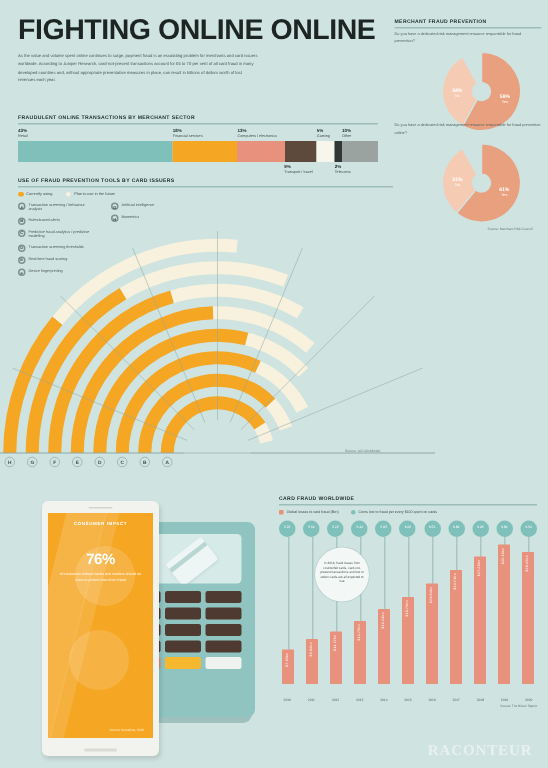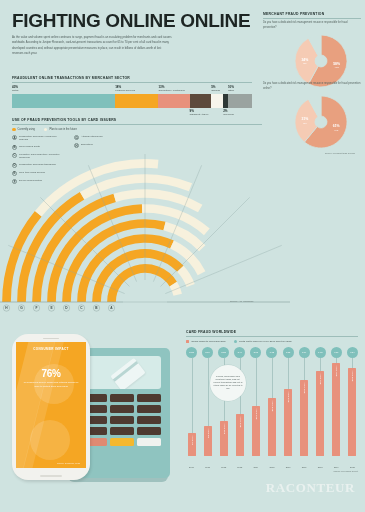--- a/index.html
+++ b/index.html
@@ -72,22 +72,22 @@
   .pie-block { position:absolute; right:4px; width:98px; }
   #pie1 { top:12px; }
   #pie2 { top:82px; }
   .pie-block .rule { margin-bottom:2.5px; }
   .pie-svg { display:block; margin-top:3px; }
   .pie-note { position:absolute; right:6px; bottom:-4px; font-size:2.2px; color:#6c7a77; }
 
   
   #device-block { position:absolute; left:8px; top:330px; width:170px; height:160px; }
   .phone {
-    position:absolute; left:4px; top:4px; width:78px; height:146px;
-    background:#f2f2ee; border-radius:16px;
+    position:absolute; left:20px; top:4px; width:78px; height:170px;
+    background:#f2f2ee; border-radius:4px;
     box-shadow:1px 2px 3px rgba(0,0,0,0.12);
   }
   .phone .speaker {
     position:absolute; top:3.5px; left:50%; transform:translateX(-50%);
     width:16px; height:1.4px; border-radius:1px; background:#d6d6d0;
   }
   .phone .screen {
     position:absolute; left:4px; top:8px; right:4px; bottom:12px;
     background:#f5a623; overflow:hidden;
   }
@@ -179,23 +179,23 @@
     border-radius:50%; background:#f3f7f5;
     display:flex; align-items:center; justify-content:center;
     text-align:center; padding:3px;
     font-size:2.1px; line-height:1.5; color:#4c5a58;
     box-shadow:0 0 0 0.5px rgba(160,190,186,0.5);
   }
   .fraud-src { text-align:right; font-size:2.1px; color:#6c7a77; margin-top:2px; }
 
   
   .logo {
-    position:absolute; right:10px; bottom:16px;
+    position:absolute; right:10px; bottom:6px;
     font-family:"Liberation Serif", serif;
-    font-size:13px; letter-spacing:0.6px; color:#e9f1ef; font-weight:bold;
+    font-size:10px; letter-spacing:0.6px; color:#e9f1ef; font-weight:bold;
   }
 </style>
 </head>
 <body>
 
 <div class="page">
 
   <div class="title">FIGHTING ONLINE ONLINE</div>
   <div class="intro">As the value and volume spent online continues to surge, payment fraud is an escalating problem for merchants and card issuers worldwide. According to Juniper Research, card-not-present transactions account for 65 to 70 per cent of all card fraud in many developed countries and, without appropriate preventative measures in place, can result in billions of dollars worth of lost revenues each year.</div>
 

